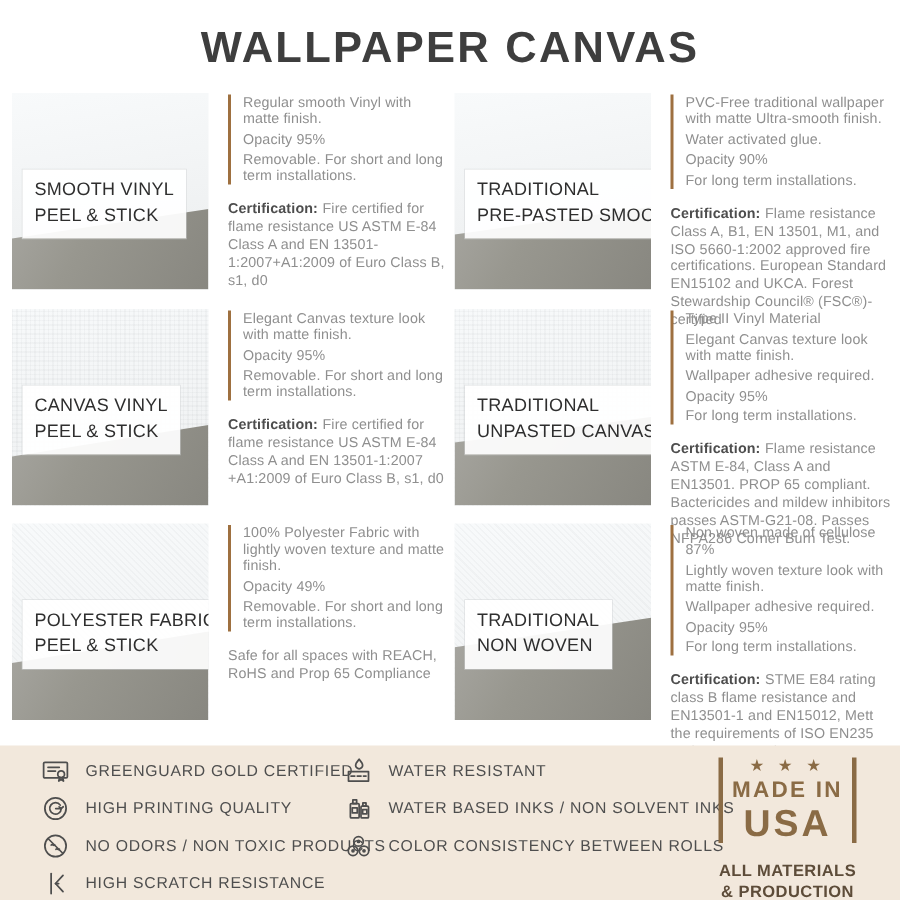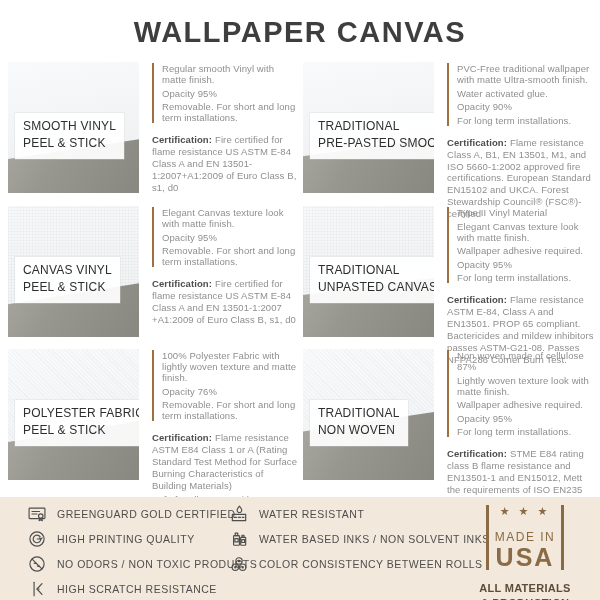--- a/index.html
+++ b/index.html
@@ -70,21 +70,21 @@
   .ficon { width:20px; height:20px; margin-right:10px; flex:none; }
   .ficon svg { width:20px; height:20px; stroke:#4e4e4e; fill:none; stroke-width:1.4;
                stroke-linecap:round; stroke-linejoin:round; }
   .flabel { font-size:10.5px; color:#4e4e4e; letter-spacing:0.5px; white-space:nowrap; }
 
   .usa-block { position:absolute; left:470px; top:8px; width:110px; text-align:center; }
   .usa-logo { display:inline-flex; align-items:stretch; color:#8a6b45; }
   .usa-bar { width:3px; background:#8a6b45; }
   .usa-center { display:flex; flex-direction:column; align-items:center; padding:0 6px; }
   .usa-stars { font-size:11px; letter-spacing:3px; line-height:1.1; white-space:nowrap; }
-  .usa-madein { font-size:12px; font-weight:normal; letter-spacing:1.5px; line-height:1.25; margin-top:13px; }
+  .usa-madein { font-size:15px; font-weight:bold; letter-spacing:1.5px; line-height:1.25; margin-top:1px; }
   .usa-usa { font-size:25px; font-weight:bold; letter-spacing:2px; line-height:0.95; margin-top:1px; }
   .usa-sub { margin-top:7px; font-size:11px; font-weight:bold; color:#5d4c39; line-height:1.35; letter-spacing:0.3px; }
 </style>
 </head>
 <body>
 
 <div class="page">
 
   <h1 class="title">WALLPAPER CANVAS</h1>
 
@@ -175,25 +175,24 @@
     <div class="swatch tex-fabric">
       <div class="floor"></div>
       <div class="label-box">
         <div>POLYESTER FABRIC</div>
         <div>PEEL &amp; STICK</div>
       </div>
     </div>
     <div class="info">
       <div class="desc">
         <p>100% Polyester Fabric with lightly woven texture and matte finish.</p>
-        <p>Opacity 76%</p>
+        <p>Opacity 49%</p>
         <p>Removable.  For short and long term installations.</p>
       </div>
       <div class="cert">
-        <p><b class="cl">Certification:</b><span>Flame resistance ASTM E84 Class 1 or A (Rating Standard Test Method for Surface Burning Characteristics of Building Materials)</span></p>
         <p>Safe for all spaces with REACH, RoHS and Prop 65 Compliance</p>
       </div>
     </div>
   </section>
 
   <section class="panel" id="p6">
     <div class="swatch tex-fabric">
       <div class="floor"></div>
       <div class="label-box">
         <div>TRADITIONAL</div>

